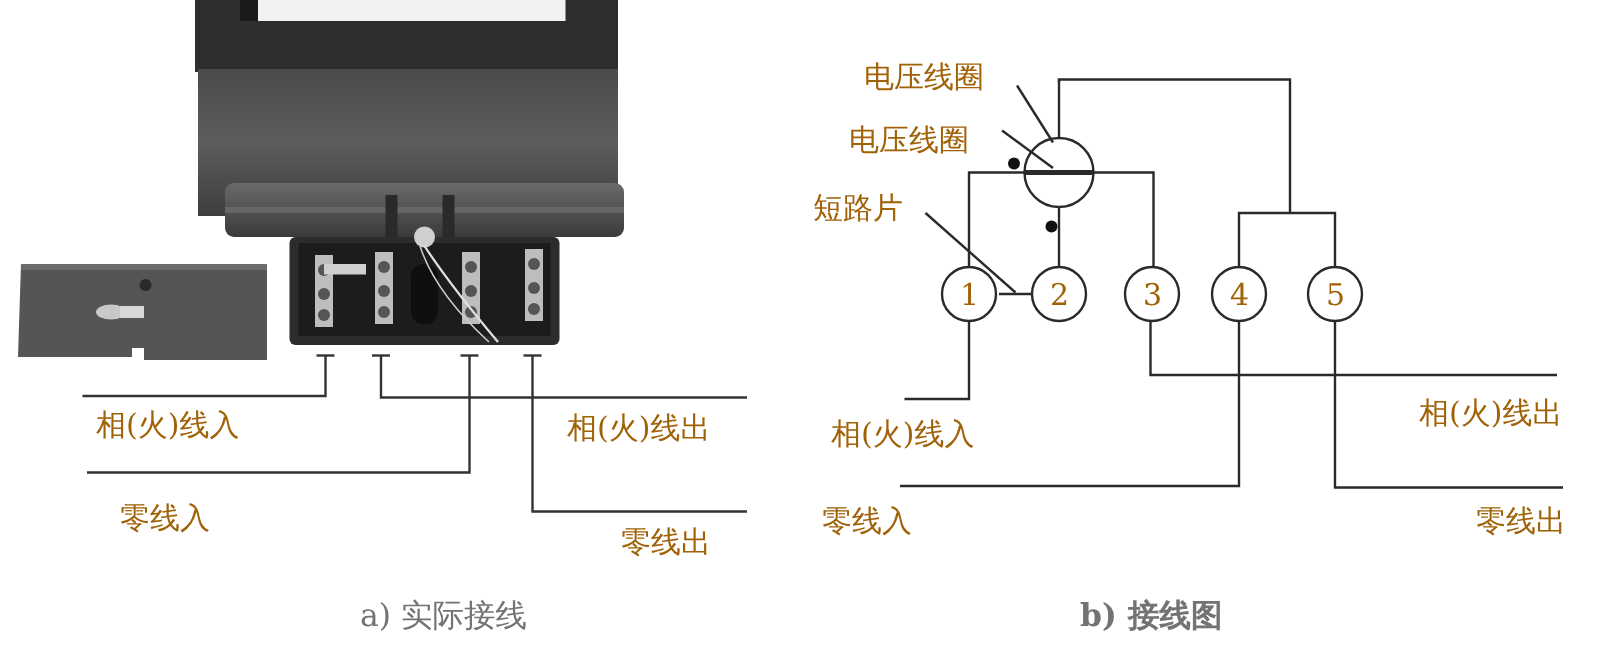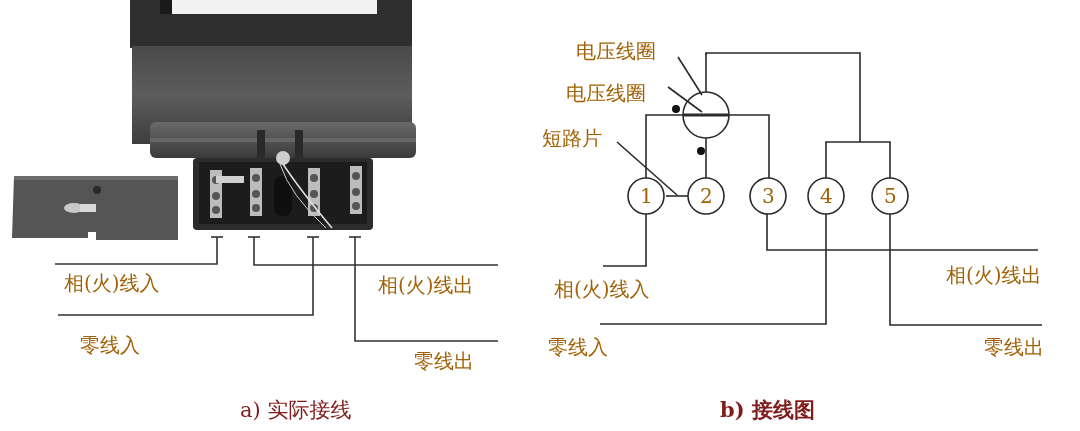--- a/index.html
+++ b/index.html
@@ -1,19 +1,19 @@
 <!DOCTYPE html>
 <html><head>
 <meta charset="utf-8">
 <style>
   html, body { margin: 0; padding: 0; background: #ffffff; }
   body { width: 1080px; height: 431px; position: relative; overflow: hidden;
          font-family: "DejaVu Serif", "Liberation Serif", serif; color: #1a1a1a; }
   .lbl { position: absolute; font-size: 20px; white-space: nowrap; color: #a16207; }
-  .cap { position: absolute; font-size: 21px; white-space: nowrap; color: #7f1d1d; }
+  .cap { position: absolute; font-size: 21px; white-space: nowrap; color: #737373; }
   svg { position: absolute; left: 0; top: 0; }
 </style>
 </head>
 <body>
 
 <div>
   <svg width="1080" height="431">
     <defs>
       <linearGradient id="bodyGrad" x1="0" y1="0" x2="0" y2="1">
         <stop offset="0" stop-color="#4a4a4a"></stop>

